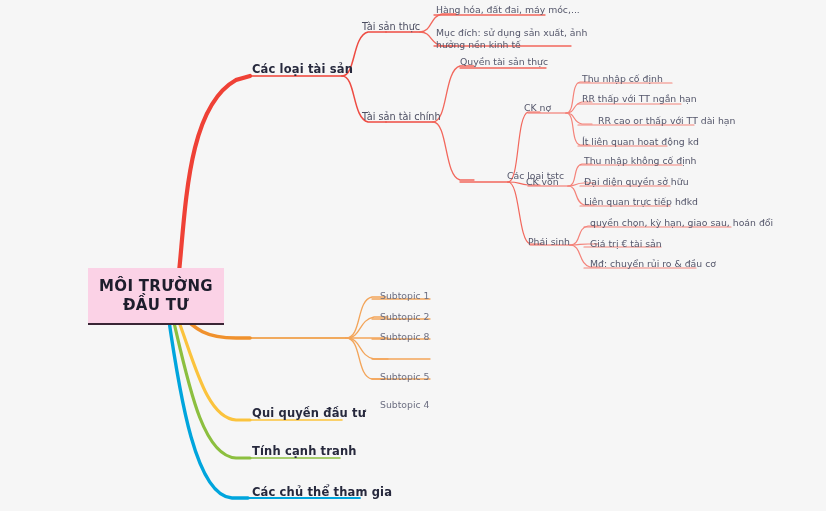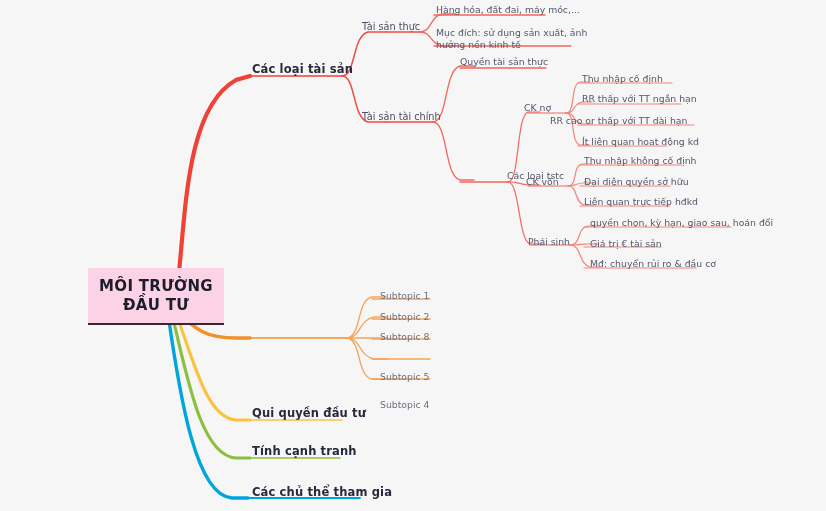--- a/index.html
+++ b/index.html
@@ -169,21 +169,21 @@
 
   <div class="node lvl2" style="left:362px; top:110px;">Tài sản tài chính</div>
 
   <div class="node lvl3" style="left:460px; top:56px;">Quyền tài sản thực</div>
 
   <div class="node lvl3" style="left:484px; top:170px;margin-left:23px;">Các loại tstc</div>
 
   <div class="node lvl3" style="left:524px; top:102px;">CK nợ</div>
   <div class="node lvl3" style="left:582px; top:73px;">Thu nhập cố định</div>
   <div class="node lvl3" style="left:582px; top:93px;">RR thấp với TT ngắn hạn</div>
-  <div class="node lvl3" style="left:550px; top:115px;text-align:right;">RR cao or thấp với TT dài hạn</div>
+  <div class="node lvl3" style="left:598px; top:115px;text-align:right;">RR cao or thấp với TT dài hạn</div>
   <div class="node lvl3" style="left:582px; top:136px;">Ít liên quan hoat động kd</div>
 
   <div class="node lvl3" style="left:526px; top:176px;">CK vốn</div>
   <div class="node lvl3" style="left:584px; top:155px;">Thu nhập không cố định</div>
   <div class="node lvl3" style="left:584px; top:176px;">Đại diện quyền sở hữu</div>
   <div class="node lvl3" style="left:584px; top:196px;">Liên quan trực tiếp hđkd</div>
 
   <div class="node lvl3" style="left:528px; top:236px;">Phái sinh</div>
   <div class="node lvl3" style="left:590px; top:217px;">quyền chọn, kỳ hạn, giao sau, hoán đổi</div>
   <div class="node lvl3" style="left:590px; top:238px;">Giá trị € tài sản</div>

